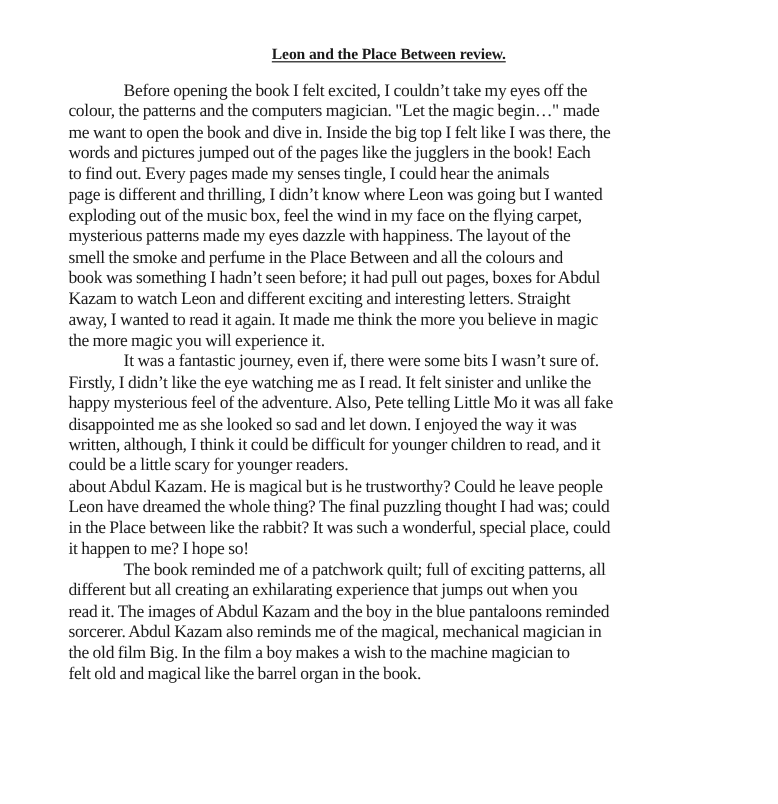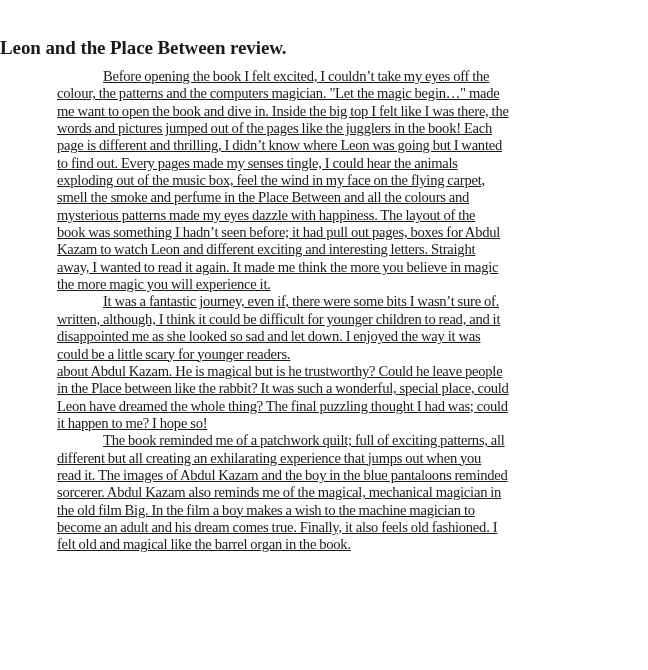--- a/index.html
+++ b/index.html
@@ -1,62 +1,63 @@
 <!DOCTYPE html>
 <html><head>
 <meta charset="utf-8">
 <style>
   html, body { margin: 0; padding: 0; background: #ffffff; }
   body { width: 648px; height: 670px; overflow: hidden; position: relative;
          font-family: "Liberation Serif", "DejaVu Serif", serif; color: #1a1a1a; }
   .page { position: absolute; left: 0; top: 0; width: 648px; height: 670px; background: #fff; }
-  .title { position: absolute; top: 37px; left: 0; width: 648px; text-align: left;
-           font-weight: bold; font-size: 19px; 
+  .title { position: absolute; top: 37px; left: 0; width: 648px; text-align: center;
+           font-weight: bold; font-size: 13px; text-decoration: underline;
            text-underline-offset: 2px; letter-spacing: -0.1px; }
   .body { position: absolute; top: 68px; left: 57px; width: 536px;
           font-size: 14.6px; line-height: 17.35px; letter-spacing: -0.25px; word-spacing: -0.3px; }
-  .para { margin: 0; text-indent: 46px; text-decoration: underline; }
+  .para { margin: 0; text-indent: 46px; }
   .line { display: block; white-space: nowrap; }
 </style>
 </head>
 <body>
 
 <div class="page">
   <div class="title">Leon and the Place Between review.</div>
   <div class="body">
     <p class="para">
       <span class="line">Before opening the book I felt excited, I couldn’t take my eyes off the</span>
       <span class="line" style="text-indent:0">colour, the patterns and the computers magician.  "Let the magic begin…" made</span>
       <span class="line" style="text-indent:0">me want to open the book and dive in. Inside the big top I felt like I was there, the</span>
       <span class="line" style="text-indent:0">words and pictures jumped out of the pages like the jugglers in the book! Each</span>
+      <span class="line" style="text-indent:0">to find out.  Every pages made my senses tingle, I could hear the animals</span>
       <span class="line" style="text-indent:0">page is different and thrilling, I didn’t know where Leon was going but I wanted</span>
-      <span class="line" style="text-indent:0">to find out.  Every pages made my senses tingle, I could hear the animals</span>
       <span class="line" style="text-indent:0">exploding out of the music box, feel the wind in my face on the flying carpet,</span>
+      <span class="line" style="text-indent:0">mysterious patterns made my eyes dazzle with happiness.  The layout of the</span>
       <span class="line" style="text-indent:0">smell the smoke and perfume in the Place Between and all the colours and</span>
-      <span class="line" style="text-indent:0">mysterious patterns made my eyes dazzle with happiness.  The layout of the</span>
       <span class="line" style="text-indent:0">book was something I hadn’t seen before; it had pull out pages, boxes for Abdul</span>
       <span class="line" style="text-indent:0">Kazam to watch Leon and different exciting and interesting letters. Straight</span>
       <span class="line" style="text-indent:0">away, I wanted to read it again. It made me think the more you believe in magic</span>
       <span class="line" style="text-indent:0">the more magic you will experience it.</span>
     </p>
     <p class="para">
       <span class="line">It was a fantastic journey, even if, there were some bits I wasn’t sure of.</span>
+      <span class="line" style="text-indent:0">Firstly, I didn’t like the eye watching me as I read. It felt sinister and unlike the</span>
+      <span class="line" style="text-indent:0">happy mysterious feel of the adventure. Also, Pete telling Little Mo it was all fake</span>
+      <span class="line" style="text-indent:0">disappointed me as she looked so sad and let down. I enjoyed the way it was</span>
       <span class="line" style="text-indent:0">written, although, I think it could be difficult for younger children to read, and it</span>
-      <span class="line" style="text-indent:0">disappointed me as she looked so sad and let down. I enjoyed the way it was</span>
       <span class="line" style="text-indent:0">could be a little scary for younger readers.</span>
     </p>
     <p class="para">
       <span class="line" style="text-indent:0">about Abdul Kazam. He is magical but is he trustworthy? Could he leave people</span>
+      <span class="line" style="text-indent:0">Leon have dreamed the whole thing? The final puzzling thought I had was; could</span>
       <span class="line" style="text-indent:0">in the Place between like the rabbit? It was such a wonderful, special place, could</span>
-      <span class="line" style="text-indent:0">Leon have dreamed the whole thing? The final puzzling thought I had was; could</span>
       <span class="line" style="text-indent:0">it happen to me? I hope so!</span>
     </p>
     <p class="para">
       <span class="line">The book reminded me of a patchwork quilt; full of exciting patterns, all</span>
       <span class="line" style="text-indent:0">different but all creating an exhilarating experience that jumps out when you</span>
       <span class="line" style="text-indent:0">read it. The images of Abdul Kazam and the boy in the blue pantaloons reminded</span>
       <span class="line" style="text-indent:0">sorcerer. Abdul Kazam also reminds me of the magical, mechanical magician in</span>
       <span class="line" style="text-indent:0">the old film Big. In the film a boy makes a wish to the machine magician to</span>
-      <span class="line" style="text-indent:0">become an adult and his dream comes true.  Finally, it also feels old fashioned. I</span>
       <span class="line" style="text-indent:0">felt old and magical like the barrel organ in the book.</span>
     </p>
   </div>
 </div>
 
 </body></html>

